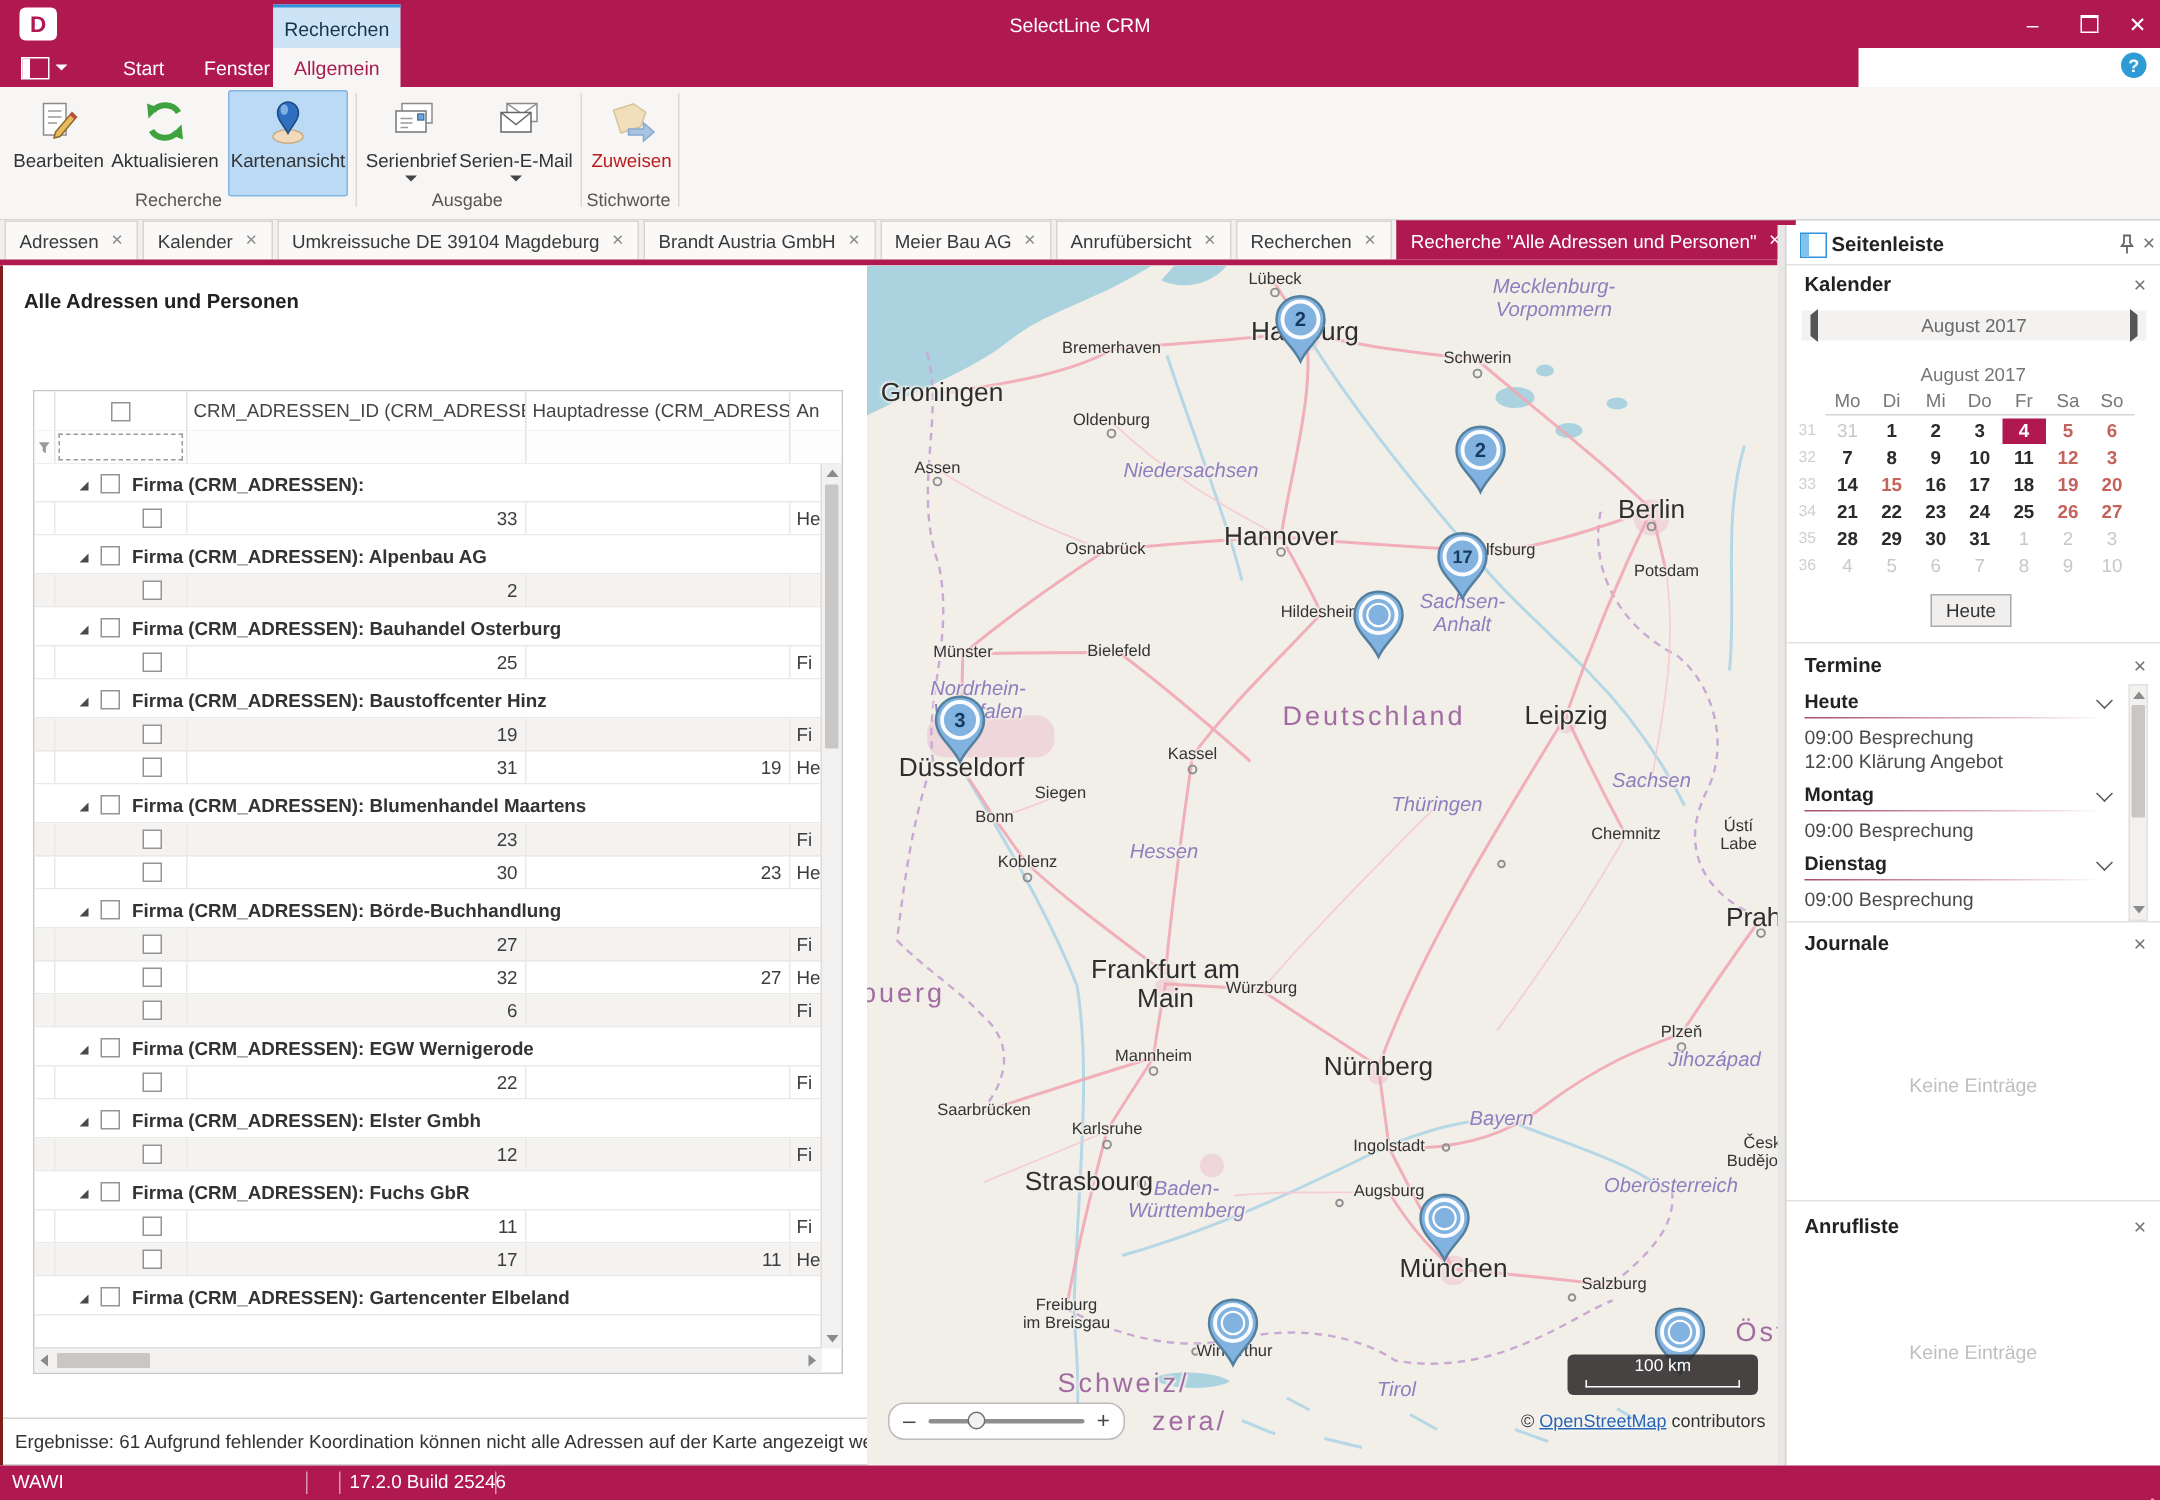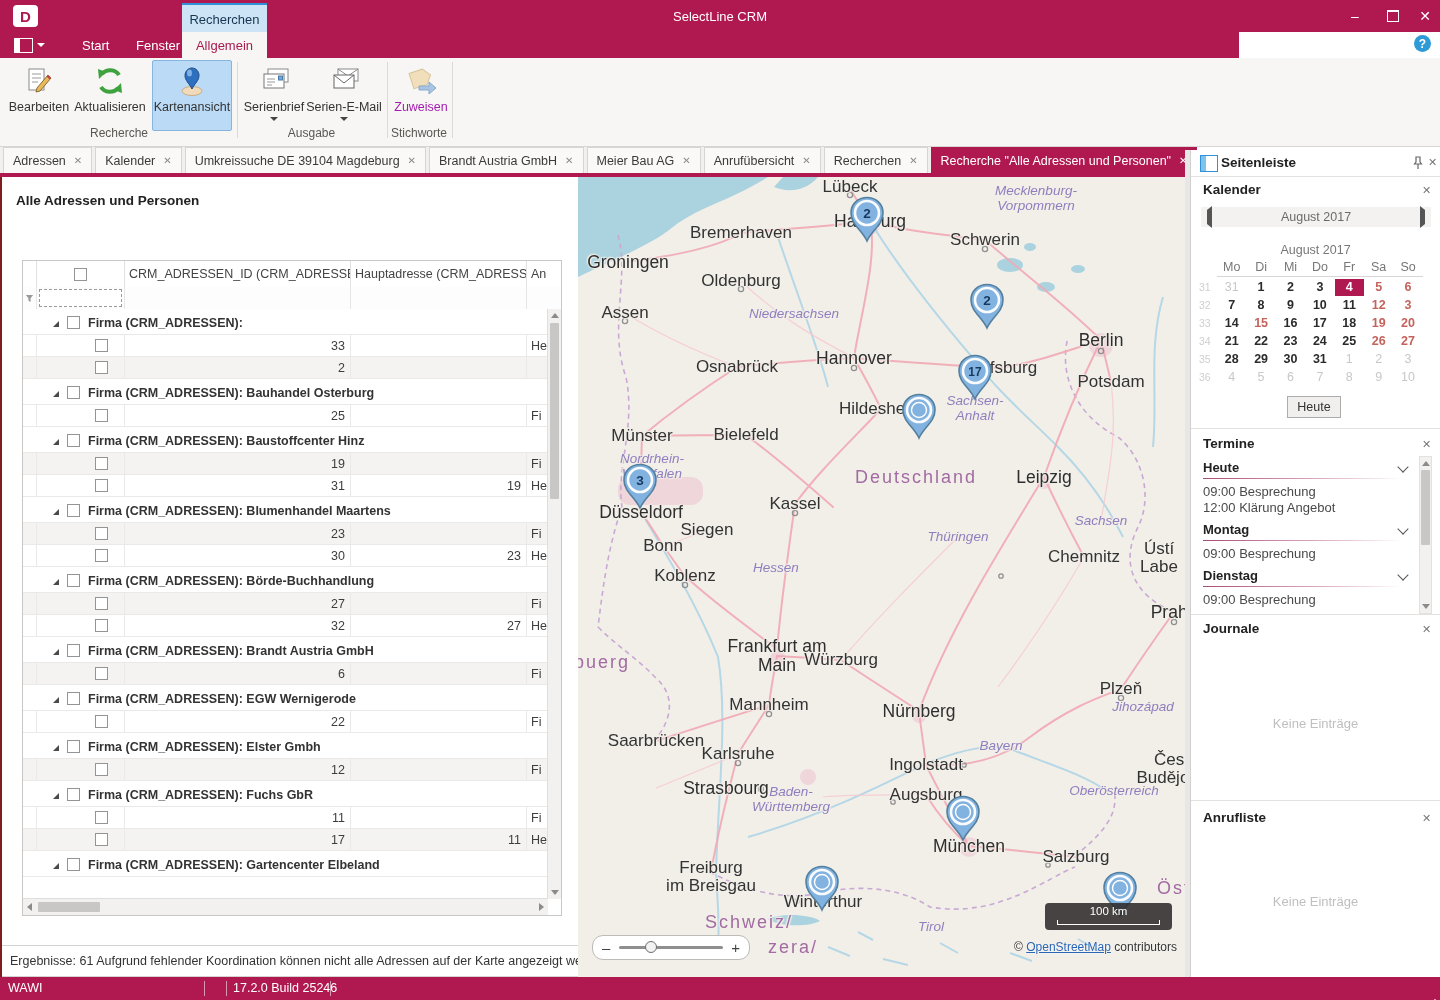--- a/index.html
+++ b/index.html
@@ -31,21 +31,21 @@
   .helpdot{position:absolute;left:1414px;top:35px;width:17px;height:17px;border-radius:50%;background:#2E9BD6;color:#fff;
            font-weight:bold;font-size:12px;display:flex;align-items:center;justify-content:center;}
   .collapsebtn{position:absolute;left:1396px;top:38px;width:14px;height:12px;}
 
   
   .ribbon{position:absolute;left:0;top:58px;width:1440px;height:88px;background:#F7F6F5;border-bottom:1px solid #D8D5D3;}
   .rbtn{position:absolute;top:2px;height:66px;display:flex;flex-direction:column;align-items:center;padding-top:3px;border:1px solid transparent;border-radius:2px;}
   .rbtn .ric{height:34px;display:flex;align-items:center;justify-content:center;}
   .rbtn .rlabel{font-size:12.5px;color:#333;margin-top:2px;white-space:nowrap;}
   .rbtn.sel{background:#BBDAF5;border-color:#86B6E0;}
-  .rbtn.dis .rlabel{color:#a21caf;}
+  .rbtn.dis .rlabel{color:#b91c1c;}
   .rbtn .ddc{width:0;height:0;border-left:4px solid transparent;border-right:4px solid transparent;border-top:4px solid #444;margin-top:3px;}
   .rgrouplabel{position:absolute;top:68px;font-size:12px;color:#5A5752;text-align:center;}
   .rsep{position:absolute;top:4px;width:1px;height:76px;background:#DCD9D6;}
 
   
   .tabstrip{position:absolute;left:0;top:147px;width:1185px;height:26px;background:#F2F0EF;display:flex;align-items:stretch;}
   .tab{display:flex;align-items:center;gap:8px;padding:0 9px;background:#FAF9F8;border:1px solid #D7D4D2;border-bottom:none;
        font-size:12.5px;color:#3A3A3A;margin-left:3px;white-space:nowrap;}
   .tab .tab-close{color:#8A8A8A;font-size:10px;}
   .tab.active{background:#B01950;color:#fff;border-color:#B01950;}
@@ -81,21 +81,21 @@
   .tri-dn{width:0;height:0;border-left:4px solid transparent;border-right:4px solid transparent;border-top:5px solid #8B8B8B;}
   .tri-lf{width:0;height:0;border-top:4px solid transparent;border-bottom:4px solid transparent;border-right:5px solid #8B8B8B;}
   .tri-rt{width:0;height:0;border-top:4px solid transparent;border-bottom:4px solid transparent;border-left:5px solid #8B8B8B;}
   .lp-status{position:absolute;left:0;bottom:0;width:578px;height:32px;border-top:1px solid #D5D3D1;border-bottom:1px solid #D5D3D1;
              display:flex;align-items:center;padding-left:8px;font-size:12.5px;color:#333;background:#fff;box-sizing:border-box;white-space:nowrap;overflow:hidden;}
 
   
   .mappanel{position:absolute;left:578px;top:177px;width:607px;height:800px;background:#F2EFE9;overflow:hidden;}
   .mlb{position:absolute;transform:translate(-50%,-50%);text-align:center;white-space:nowrap;line-height:1.08;z-index:3;
        text-shadow:0 0 2px #F2EFE9,0 0 3px #F2EFE9,1px 1px 1px #F2EFE9,-1px -1px 1px #F2EFE9;}
-  .mlb.city{font-size:17px;color:#333;}
+  .mlb.city{font-size:11px;color:#333;}
   .mlb.cl{font-size:17.5px;color:#2E2E2E;}
   .mlb.st{font-size:13.5px;font-style:italic;color:#8F7EBE;}
   .mlb.co{font-size:18px;color:#A26BA2;letter-spacing:2px;}
   .marker{position:absolute;z-index:5;}
   .mapslider{position:absolute;left:14px;top:758px;width:156px;height:23px;background:#fff;border:1px solid #BDBBB8;border-radius:11px;
              display:flex;align-items:center;z-index:6;}
   .mapslider .minus{margin-left:9px;font-size:15px;color:#444;line-height:1;}
   .mapslider .plus{margin-left:auto;margin-right:9px;font-size:15px;color:#444;line-height:1;}
   .strack{position:absolute;left:26px;right:26px;top:10px;height:3px;background:#8F8F8F;border-radius:2px;}
   .sknob{position:absolute;left:52px;top:5px;width:12px;height:12px;border-radius:50%;background:#F2F2F2;border:1.5px solid #6E6E6E;box-sizing:border-box;}
@@ -319,20 +319,25 @@
           </div>
           <div class="grow-d">
             <div class="dc" style="width: 14px;"></div>
             <div class="dc" style="width: 88px; padding-left: 58px; box-sizing: border-box;">
               <span class="cbx"></span>
             </div>
             <div class="dc num" style="width: 226px;">33</div>
             <div class="dc num" style="width: 176px;"></div>
             <div class="dc" style="flex: 1 1 0%; border-right: none; padding-left: 4px;">He</div>
           </div>
+          <div class="grow-g">
+            <span class="tri"></span>
+            <span class="cbx" style="margin: 0px 8px 5px 0px;"></span>
+            <span class="glabel">Firma (CRM_ADRESSEN): Alpenbau AG</span>
+          </div>
           <div class="grow-d stripe">
             <div class="dc" style="width: 14px;"></div>
             <div class="dc" style="width: 88px; padding-left: 58px; box-sizing: border-box;">
               <span class="cbx"></span>
             </div>
             <div class="dc num" style="width: 226px;">2</div>
             <div class="dc num" style="width: 176px;"></div>
             <div class="dc" style="flex: 1 1 0%; border-right: none; padding-left: 4px;"></div>
           </div>
           <div class="grow-g">
@@ -410,25 +415,20 @@
             <div class="dc" style="flex: 1 1 0%; border-right: none; padding-left: 4px;">Fi</div>
           </div>
           <div class="grow-d">
             <div class="dc" style="width: 14px;"></div>
             <div class="dc" style="width: 88px; padding-left: 58px; box-sizing: border-box;">
               <span class="cbx"></span>
             </div>
             <div class="dc num" style="width: 226px;">32</div>
             <div class="dc num" style="width: 176px;">27</div>
             <div class="dc" style="flex: 1 1 0%; border-right: none; padding-left: 4px;">He</div>
-          </div>
-          <div class="grow-g">
-            <span class="tri"></span>
-            <span class="cbx" style="margin: 0px 8px 5px 0px;"></span>
-            <span class="glabel">Firma (CRM_ADRESSEN): Brandt Austria GmbH</span>
           </div>
           <div class="grow-d stripe">
             <div class="dc" style="width: 14px;"></div>
             <div class="dc" style="width: 88px; padding-left: 58px; box-sizing: border-box;">
               <span class="cbx"></span>
             </div>
             <div class="dc num" style="width: 226px;">6</div>
             <div class="dc num" style="width: 176px;"></div>
             <div class="dc" style="flex: 1 1 0%; border-right: none; padding-left: 4px;">Fi</div>
           </div>

